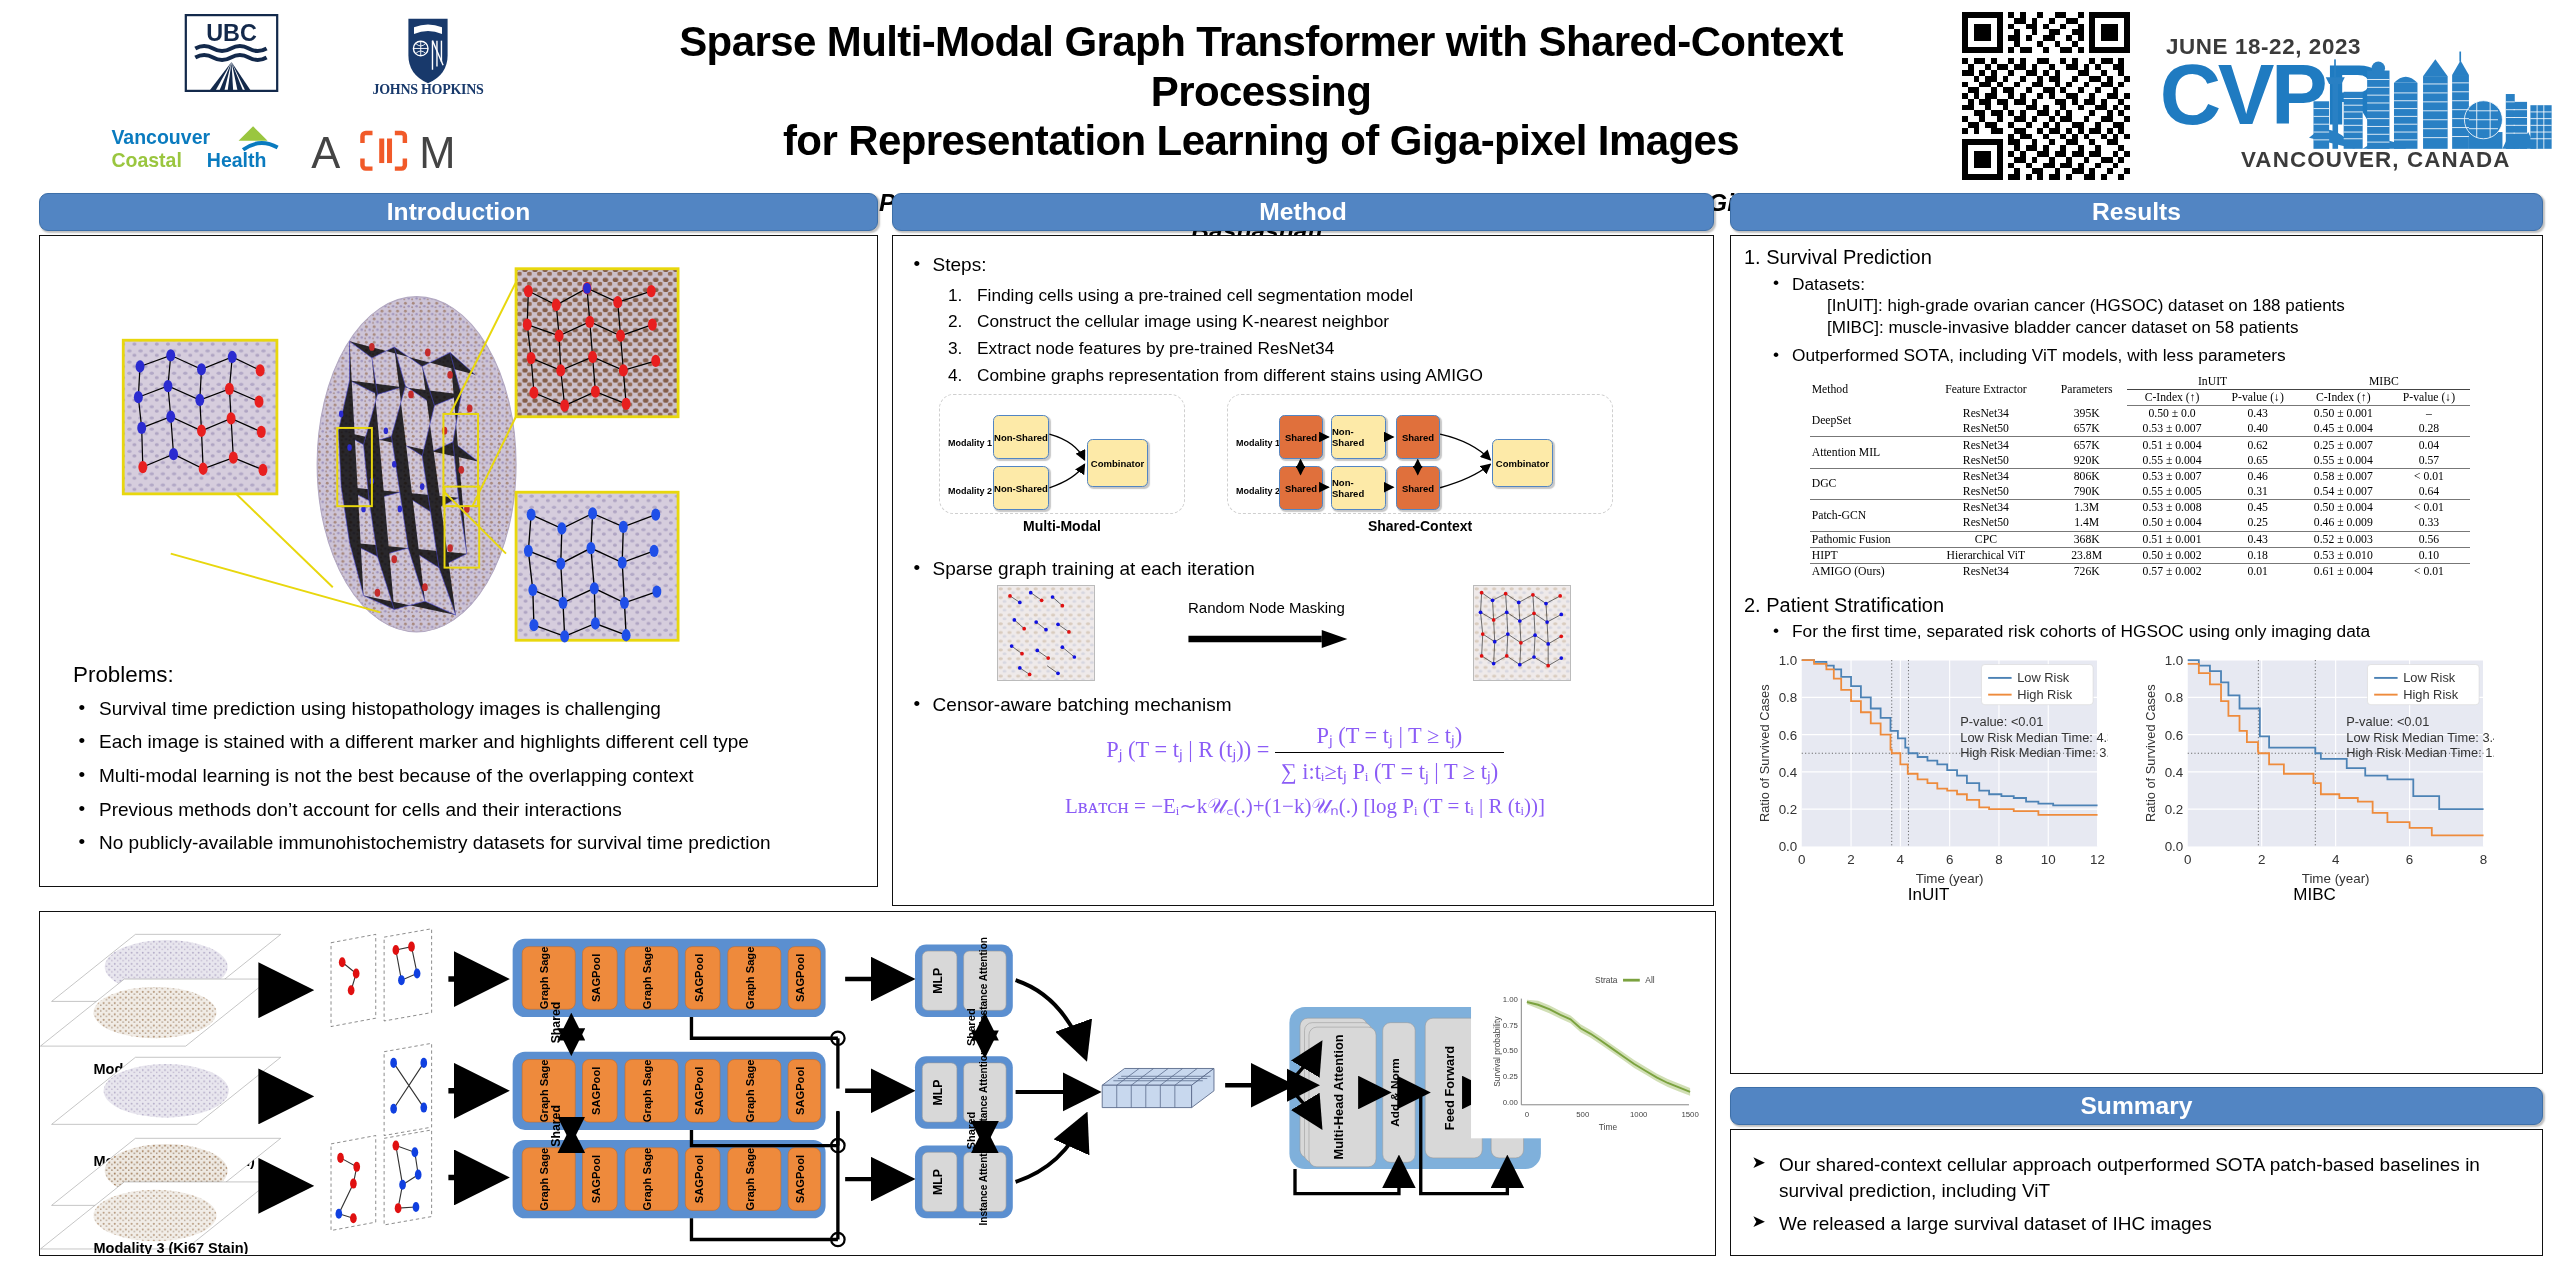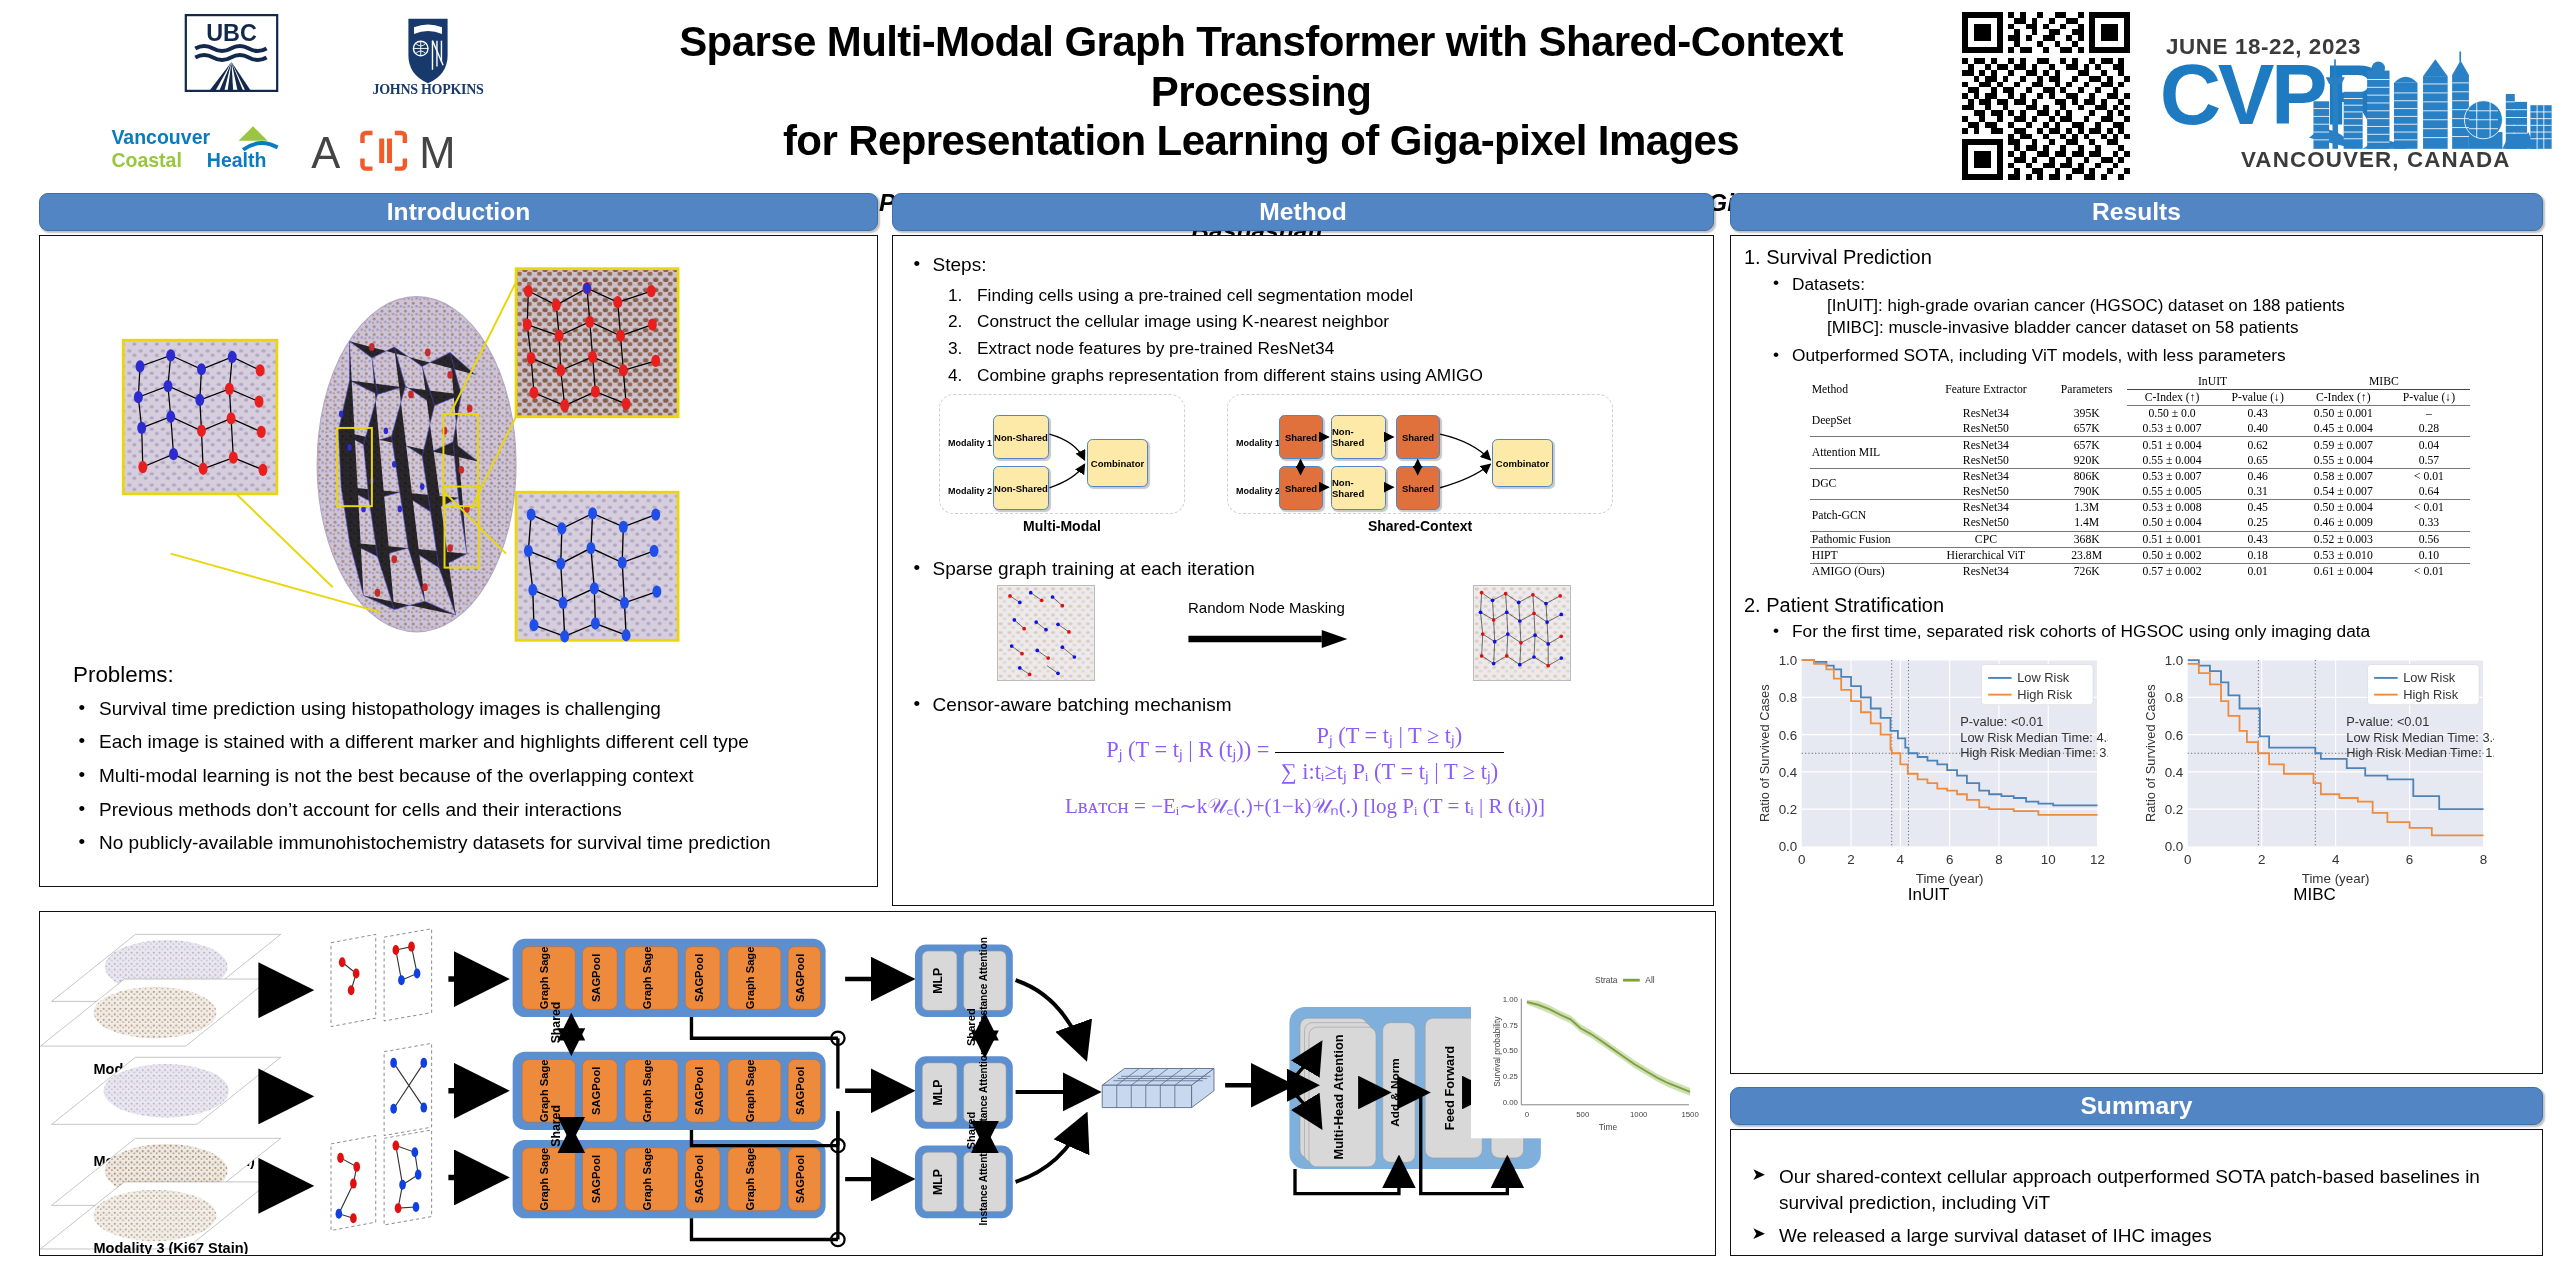--- a/index.html
+++ b/index.html
@@ -102,21 +102,21 @@
 
   
   .km-wrap { position: relative; width: 771px; height: 263px; margin-top: 7.8px; margin-left: 5.6px;}
   .km { position: absolute; top: 0; width: 358px; height: 240px; }
   .km-cap { position: absolute; top: 235px; width: 358px; text-align: center; font-size: 17px; color: #000; }
 
   
   #sum-head { position: absolute; left: 1730px; top: 1087px; width: 813px; height: 38px; }
   #sum-body { position: absolute; left: 1730px; top: 1129px; width: 813px; height: 127px; }
   #sum-inner { position: absolute; left: 1747px; top: 1152px; width: 783px; }
-  ul.arw { list-style: none; margin-top: 12px; }
+  ul.arw { list-style: none; }
   ul.arw li { font-size: 19px; line-height: 1.35; color: #000; position: relative; padding-left: 32px; margin-bottom: 7.8px; }
   ul.arw li::before { content: "\27A4"; position: absolute; left: 4.5px; top: 0px; font-size: 17px; color: #000; }
 </style>
 </head>
 <body>
 
 <div id="header">
 
   <div class="logo-ubc">
     <svg viewBox="0 0 170 140" width="95" height="78">
@@ -667,21 +667,21 @@
           <td>0.40</td>
           <td>0.45 ± 0.004</td>
           <td>0.28</td>
         </tr>
         <tr class="thin-rule">
           <td class="lft" rowspan="2">Attention MIL</td>
           <td>ResNet34</td>
           <td>657K</td>
           <td>0.51 ± 0.004</td>
           <td>0.62</td>
-          <td>0.59 ± 0.007</td>
+          <td>0.25 ± 0.007</td>
           <td>0.04</td>
         </tr>
         <tr>
           <td>ResNet50</td>
           <td>920K</td>
           <td>0.55 ± 0.004</td>
           <td>0.65</td>
           <td>0.55 ± 0.004</td>
           <td>0.57</td>
         </tr>

